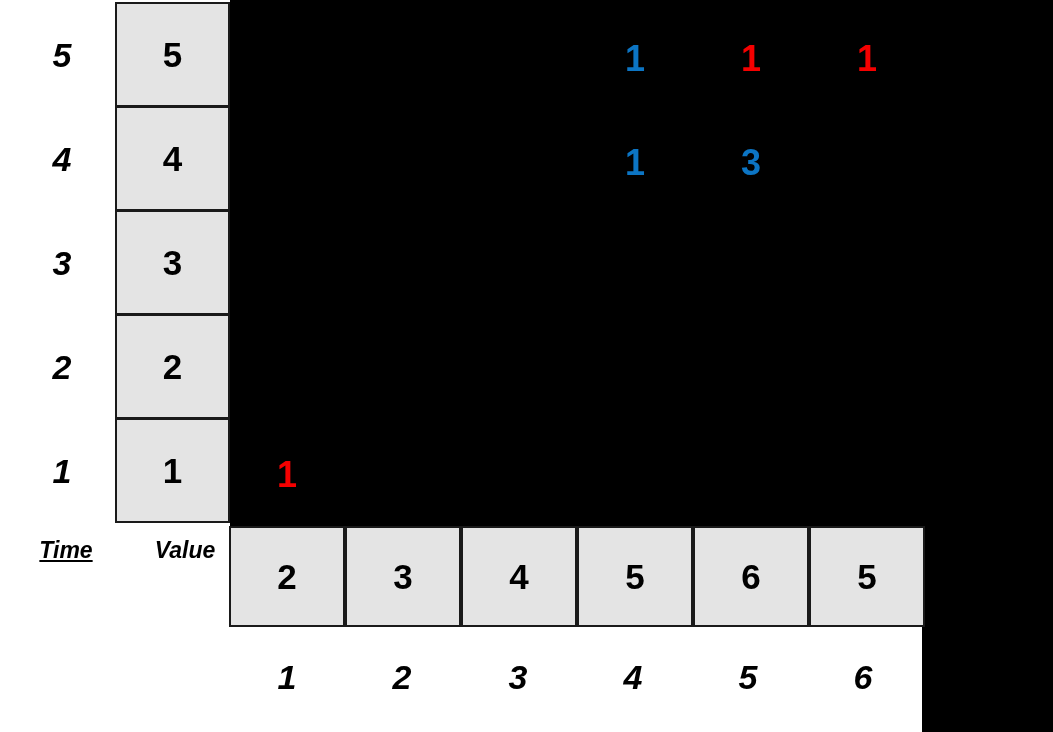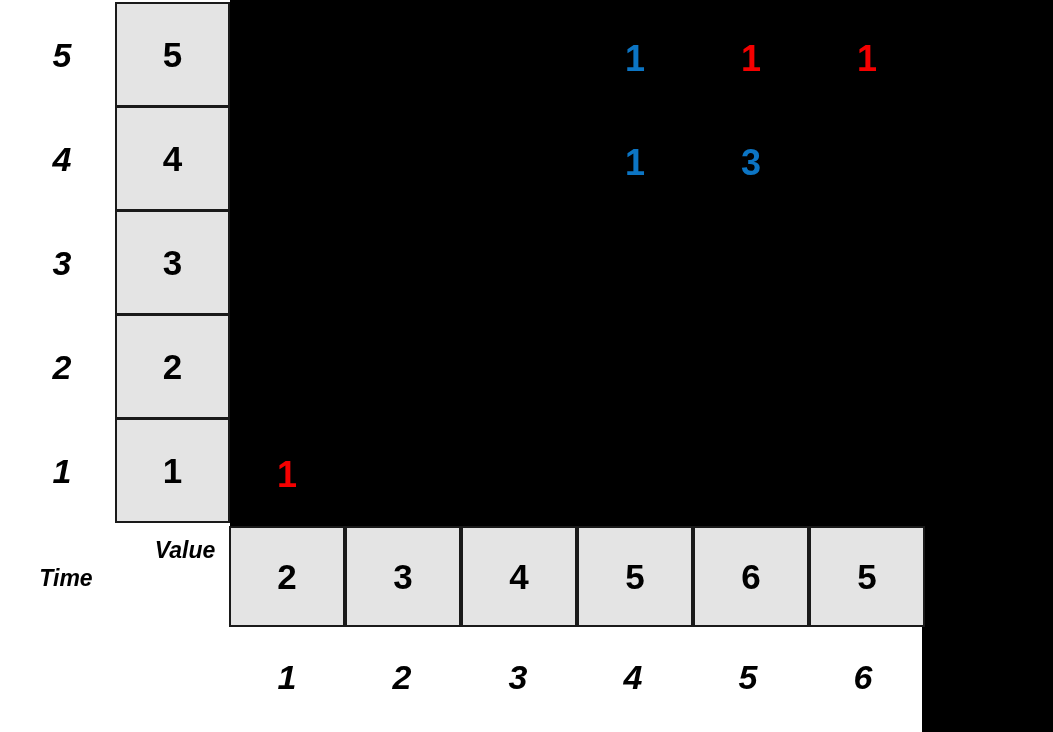--- a/index.html
+++ b/index.html
@@ -98,21 +98,21 @@
   <div class="axis-label" style="left:30px; top:241px; width:64px; height:44px;">3</div>
   <div class="axis-label" style="left:30px; top:345px; width:64px; height:44px;">2</div>
   <div class="axis-label" style="left:30px; top:449px; width:64px; height:44px;">1</div>
 
   <div class="cell" style="left:115px; top:2px; width:115px; height:105px;">5</div>
   <div class="cell" style="left:115px; top:106px; width:115px; height:105px;">4</div>
   <div class="cell" style="left:115px; top:210px; width:115px; height:105px;">3</div>
   <div class="cell" style="left:115px; top:314px; width:115px; height:105px;">2</div>
   <div class="cell" style="left:115px; top:418px; width:115px; height:105px;">1</div>
 
-  <div class="axis-title" style="left:24px; top:563px; width:84px; height:30px;">Time</div>
+  <div class="axis-title" style="left:24px; top:535px; width:84px; height:30px;text-decoration:underline;">Time</div>
   <div class="axis-title" style="left:140px; top:535px; width:90px; height:30px;font-style:italic;">Value</div>
 
   <div class="cell" style="left:229px; top:526px; width:116px; height:101px;">2</div>
   <div class="cell" style="left:345px; top:526px; width:116px; height:101px;">3</div>
   <div class="cell" style="left:461px; top:526px; width:116px; height:101px;">4</div>
   <div class="cell" style="left:577px; top:526px; width:116px; height:101px;">5</div>
   <div class="cell" style="left:693px; top:526px; width:116px; height:101px;">6</div>
   <div class="cell" style="left:809px; top:526px; width:116px; height:101px;">5</div>
 
   <div class="axis-label" style="left:255px; top:655px; width:64px; height:44px;">1</div>

